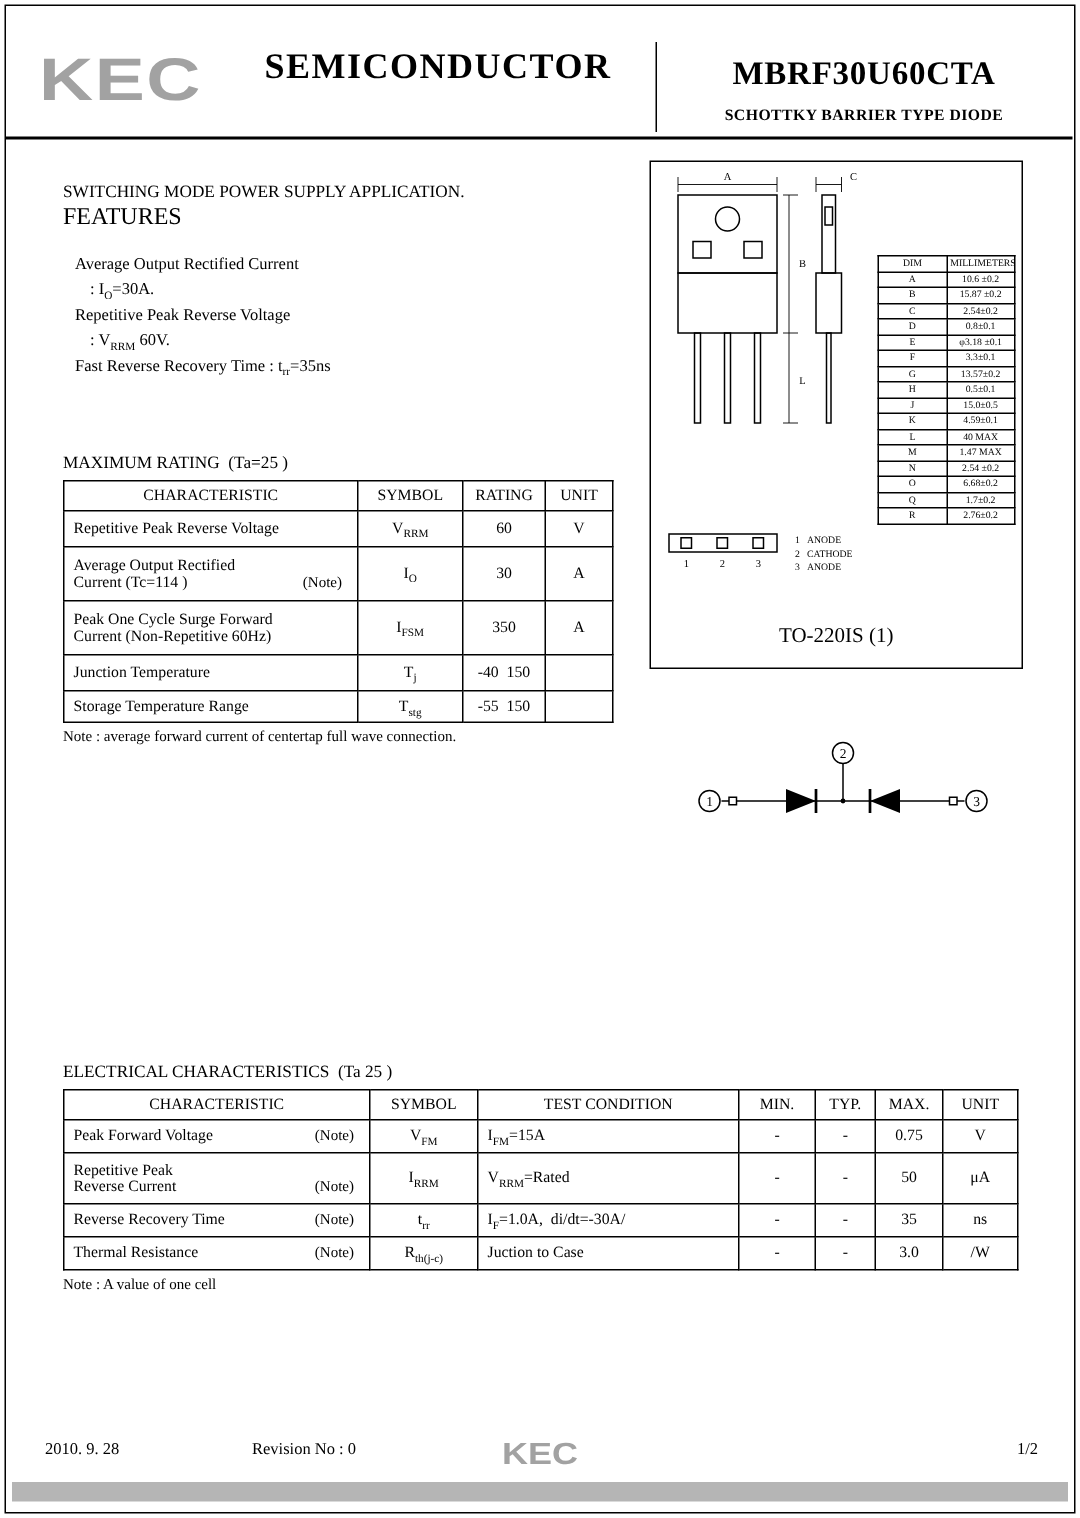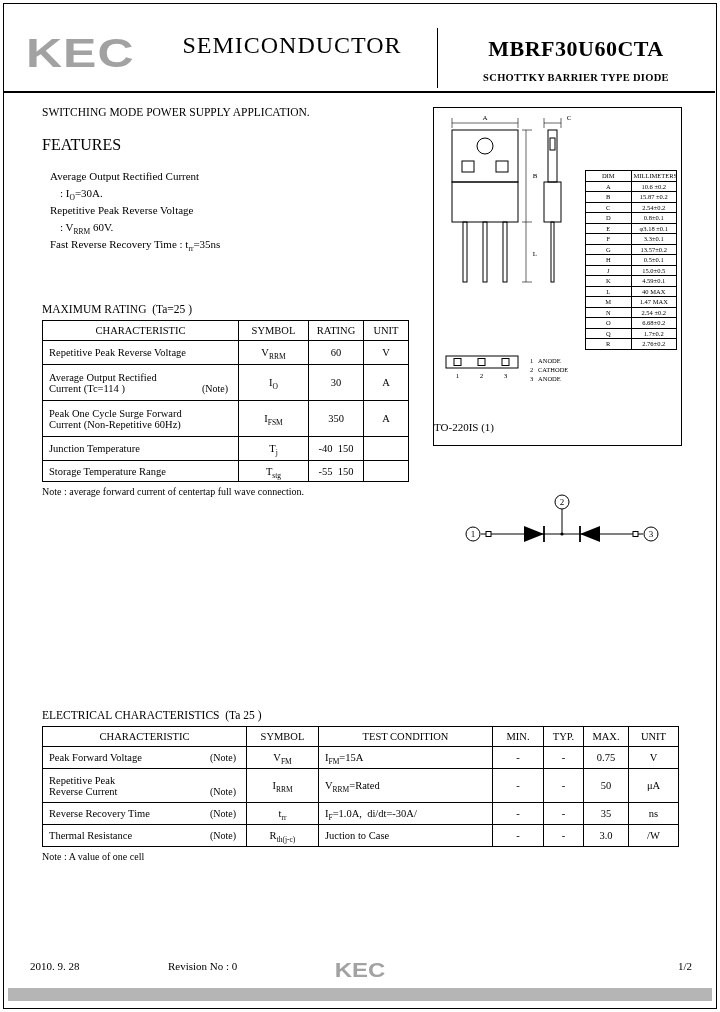--- a/index.html
+++ b/index.html
@@ -5,30 +5,30 @@
   html,body{margin:0;padding:0;}
   body{width:720px;height:1012px;position:relative;background:#ffffff;color:#000;
        font-family:"Liberation Serif","DejaVu Serif",serif;overflow:hidden;}
   .abs{position:absolute;}
   .frame{position:absolute;left:3px;top:3px;width:712px;height:1004px;border:1px solid #000;}
 
   
   .kec-logo{font-family:"Liberation Sans","DejaVu Sans",sans-serif;font-weight:bold;color:#a2a2a2;}
   .logo-main{left:26px;top:30px;font-size:50px;letter-spacing:1px;transform:scaleY(0.80);transform-origin:left top;}
   .header-center{left:148px;top:32px;width:288px;text-align:center;}
-  .hc-t1{font-size:24px;font-weight:normal;letter-spacing:1px;}
+  .hc-t1{font-size:24px;font-weight:bold;letter-spacing:1px;}
   .hc-t2{font-size:15px;font-weight:bold;margin-top:7px;letter-spacing:1px;}
   .header-divider{left:437px;top:28px;width:1px;height:60px;background:#000;}
   .header-right{left:440px;top:36px;width:272px;text-align:center;}
   .hr-part{font-size:22px;font-weight:bold;letter-spacing:0.5px;}
   .hr-type{font-size:10.5px;font-weight:bold;margin-top:10px;letter-spacing:0.3px;}
   .header-rule{left:4px;top:91px;width:711px;height:2px;background:#000;}
 
   
-  .apps{left:42px;top:104px;font-size:11.5px;line-height:17px;}
+  .apps{left:42px;top:120px;font-size:11.5px;line-height:17px;}
   .features-title{left:42px;top:136px;font-size:16px;}
   .features{left:50px;top:168px;font-size:11px;line-height:17px;}
   .feat-sub{margin-left:10px;}
   sub{font-size:7.5px;line-height:0;}
 
   .sec-title{font-size:11.5px;}
   .mr-title{left:42px;top:303px;}
   .ec-title{left:42px;top:709px;}
 
   table.spec{border-collapse:collapse;table-layout:fixed;}
@@ -45,21 +45,21 @@
 
   
   .pkg-box{left:433px;top:107px;width:247px;height:337px;border:1px solid #000;}
   .pkg-svg{position:absolute;left:2px;top:6px;}
   .dim-table{position:absolute;right:4px;top:62px;border-collapse:collapse;table-layout:fixed;width:92px;}
   .dim-table td,.dim-table th{border:1px solid #000;font-size:6.5px;font-weight:normal;padding:0 2px;height:9.5px;text-align:center;white-space:nowrap;}
   .fp-svg{position:absolute;left:10px;top:246px;}
   .pin-list{position:absolute;left:96px;top:248px;font-size:6.5px;line-height:9px;}
   .pin-list span{display:inline-block;}
   .pin-num{width:8px;}
-  .pkg-name{position:absolute;left:0;right:0;bottom:12px;text-align:left;font-size:11px;}
+  .pkg-name{position:absolute;left:0;right:0;bottom:12px;text-align:center;font-size:14px;}
 
   
   .schem{left:462px;top:490px;}
 
   
   .footer{left:0;top:956px;width:720px;height:24px;font-size:11px;}
   .f-date{position:absolute;left:30px;top:4px;}
   .f-rev{position:absolute;left:168px;top:4px;}
   .f-logo{position:absolute;left:50%;top:0;transform:translateX(-50%) scaleY(0.85);font-size:24px;}
   .f-page{position:absolute;right:28px;top:4px;}

